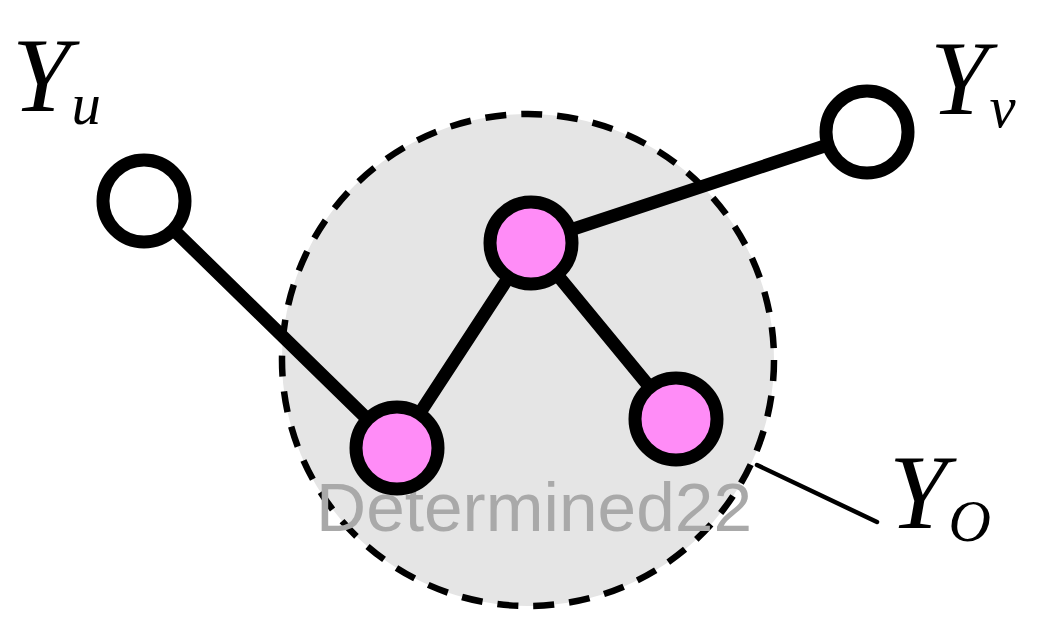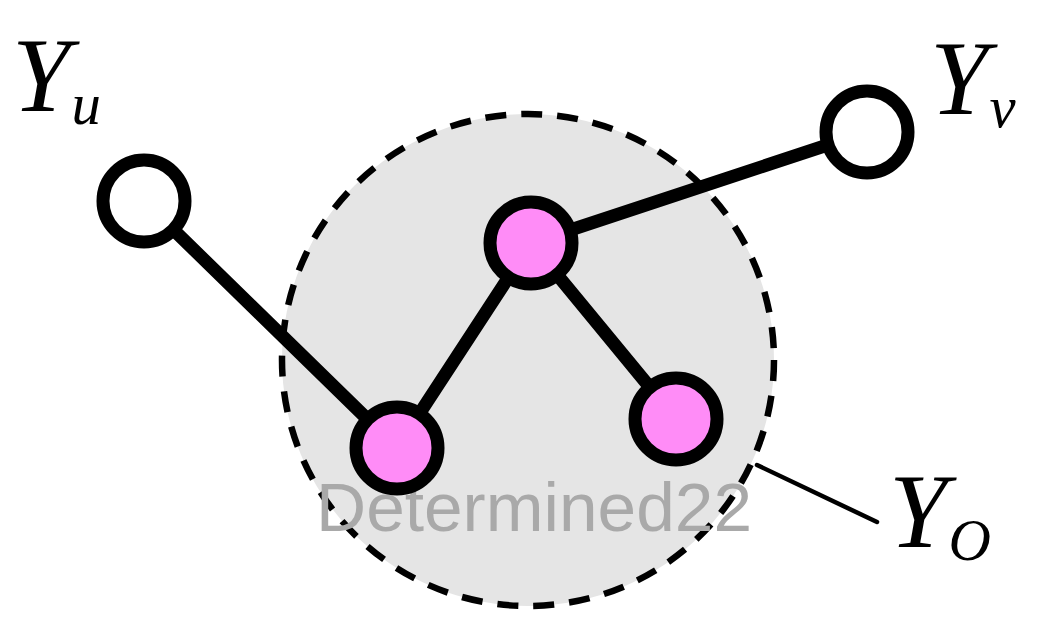--- a/index.html
+++ b/index.html
@@ -61,15 +61,15 @@
         <circle cx="531" cy="243" r="41" fill="#ff8cf7" stroke="#000000" stroke-width="13"></circle>
         <circle cx="397" cy="448" r="41" fill="#ff8cf7" stroke="#000000" stroke-width="13"></circle>
         <circle cx="676" cy="419" r="41" fill="#ff8cf7" stroke="#000000" stroke-width="13"></circle>
       </g>
   </svg>
 
   <div class="mathlabel" style="left:12px; top:23px;"><span>Y</span><span class="sub">u</span></div>
 
   <div class="mathlabel" style="left:930px; top:26px;"><span>Y</span><span class="sub">v</span></div>
 
-  <div class="mathlabel" style="left:889px; top:459px;"><span>Y</span><span class="sub">O</span></div>
+  <div class="mathlabel" style="left:889px; top:440px;"><span>Y</span><span class="sub">O</span></div>
 
 </div>
 
 </body></html>

